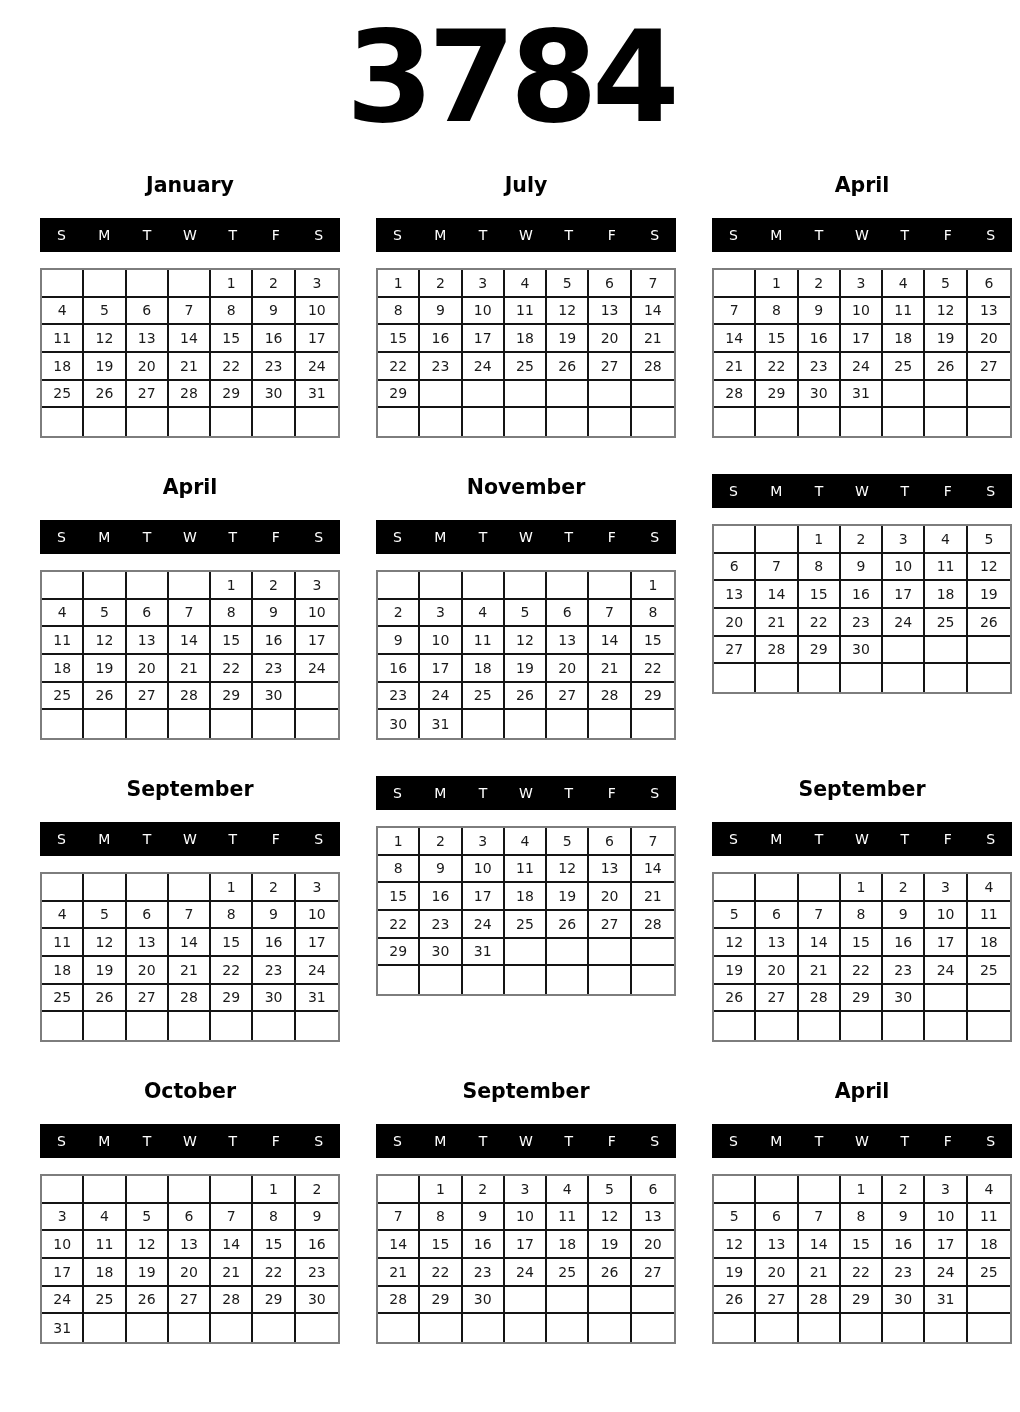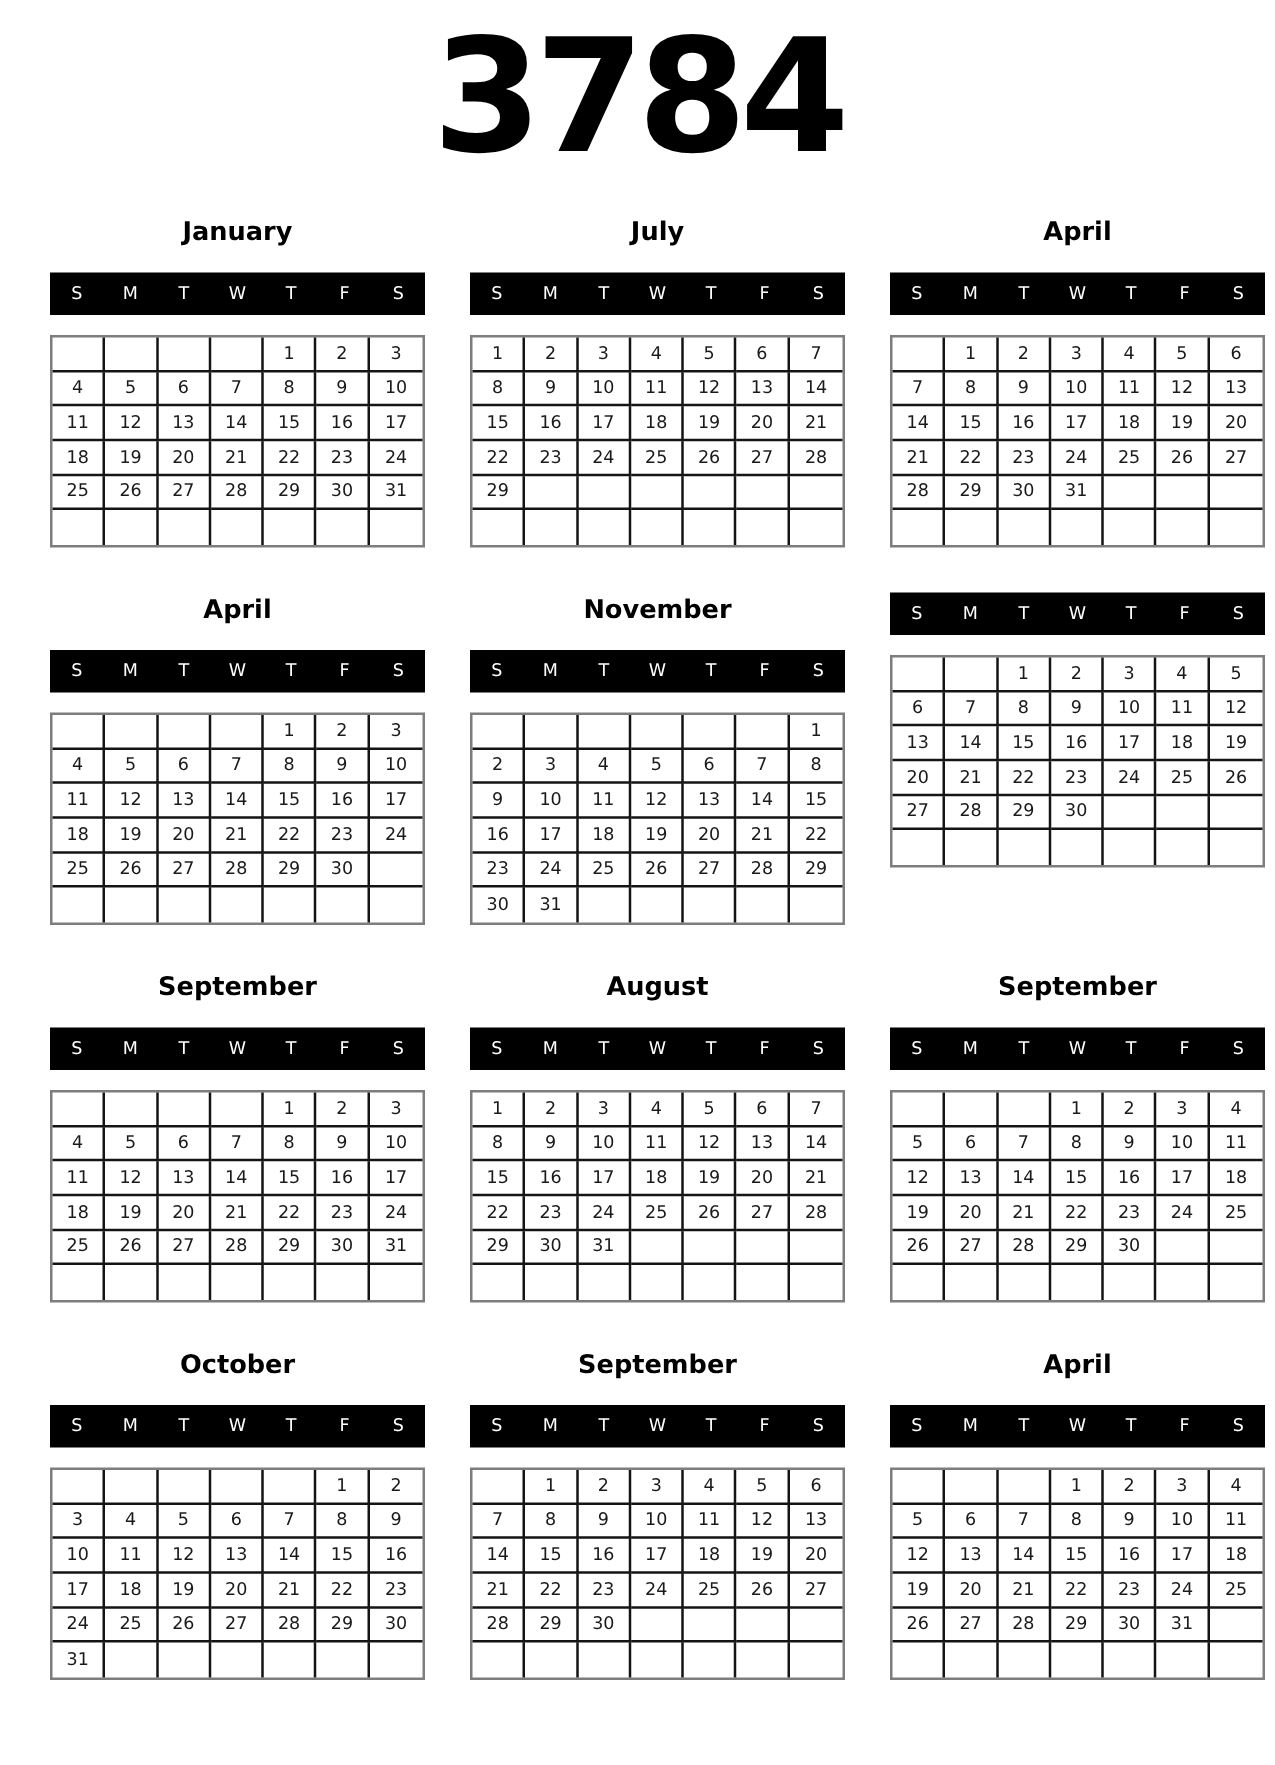--- a/index.html
+++ b/index.html
@@ -578,21 +578,20 @@
               <td></td>
               <td></td>
               <td></td>
               <td></td>
             </tr>
           </tbody>
     </table>
   </div>
 
   <div class="month">
-    <div class="month-name">August</div>
     <div class="dow-bar">
           <span>S</span>
           <span>M</span>
           <span>T</span>
           <span>W</span>
           <span>T</span>
           <span>F</span>
           <span>S</span>
         </div>
     <table class="days-table">

